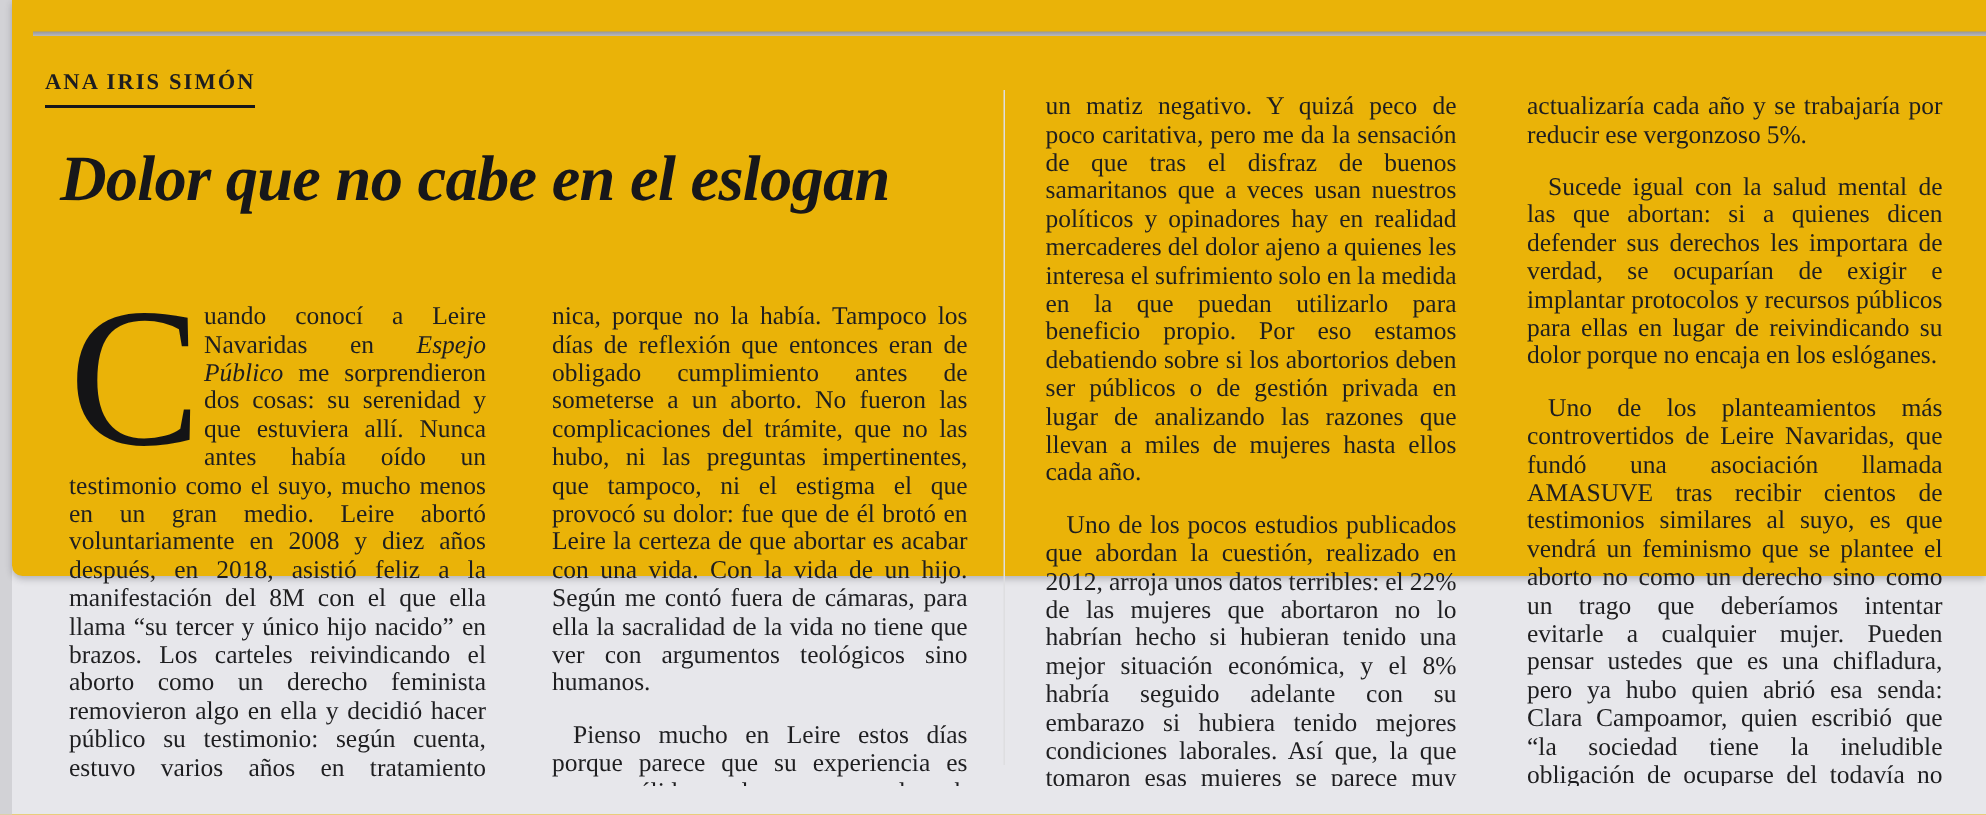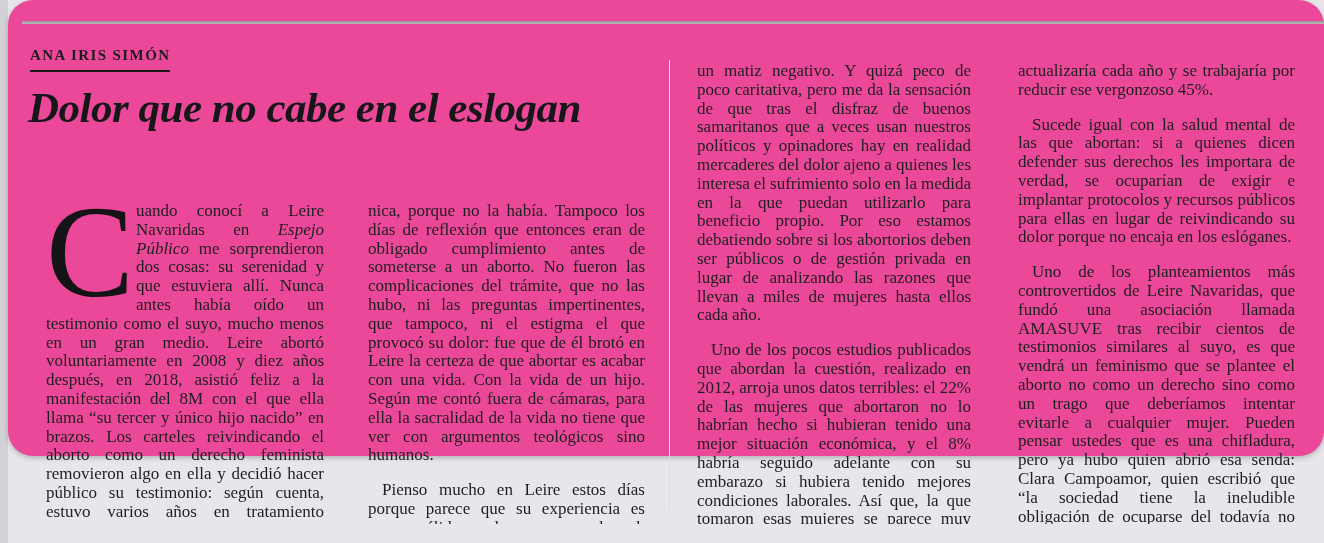--- a/index.html
+++ b/index.html
@@ -9,38 +9,37 @@
     font-family:"Liberation Serif", serif;
   }
   .stage{position:relative;width:1324px;height:543px;}
   
   .left-gutter{
     position:absolute;left:0;top:0;width:8px;height:543px;
     background:#d2d2d6;
   }
   
   .page{
-    position:absolute;left:8px;top:0;width:1316px;height:456px;
-    background:#ec4899;
+    position:absolute;left:8px;top:0;width:1316px;height:384px;
+    background:#eab308;
     border-bottom-left-radius:7px;
     box-shadow:0 2px 5px rgba(40,40,50,.28);
-    border-radius:25px;
   }
   .top-rule{
     position:absolute;left:14px;top:21px;right:0;height:3px;
     background:linear-gradient(#97979a,#b9b9bc);
   }
   .byline{
     position:absolute;left:22px;top:47px;
     font-size:15px;font-weight:700;letter-spacing:1.4px;
     color:#1d1d1f;
     padding-bottom:6px;border-bottom:2px solid #17171a;
   }
   .headline{
-    position:absolute;left:20px;top:84px;margin:0;width:660px;
+    position:absolute;left:20px;top:84px;margin:12px;width:660px;
     font-size:43px;line-height:1.1;font-style:italic;font-weight:700;
     letter-spacing:-0.5px;color:#17171a;
   }
   .col{
     position:absolute;overflow:hidden;color:#1e1e20;
   }
   .col p{
     margin:16px;font-size:17px;line-height:18.8px;
     text-align:justify;
     hyphens:auto;-webkit-hyphens:auto;
@@ -90,18 +89,18 @@
       <p>nica, porque no la había. Tampoco los días de reflexión que entonces eran de obligado cumplimiento antes de someterse a un aborto. No fueron las complicaciones del trámite, que no las hubo, ni las preguntas impertinentes, que tampoco, ni el estigma el que provocó su dolor: fue que de él brotó en Leire la certeza de que abortar es acabar con una vida. Con la vida de un hijo. Según me contó fuera de cámaras, para ella la sacralidad de la vida no tiene que ver con argumentos teológicos sino humanos.</p>
       <p class="indent flow-end">Pienso mucho en Leire estos días porque parece que su experiencia es menos válida que las que recoge la web lanzada hace unas semanas por el Ministerio de Sanidad, en la que en la pestaña de testimonios nica el aborto no encontramos ninguno con</p>
     </div>
 
     <div class="col col-3">
       <p>un matiz negativo. Y quizá peco de poco caritativa, pero me da la sensación de que tras el disfraz de buenos samaritanos que a veces usan nuestros políticos y opinadores hay en realidad mercaderes del dolor ajeno a quienes les interesa el sufrimiento solo en la medida en la que puedan utilizarlo para beneficio propio. Por eso estamos debatiendo sobre si los abortorios deben ser públicos o de gestión privada en lugar de analizando las razones que llevan a miles de mujeres hasta ellos cada año.</p>
       <p class="indent flow-end">Uno de los pocos estudios publicados que abordan la cuestión, realizado en 2012, arroja unos datos terribles: el 22% de las mujeres que abortaron no lo habrían hecho si hubieran tenido una mejor situación económica, y el 8% habría seguido adelante con su embarazo si hubiera tenido mejores condiciones laborales. Así que, la que tomaron esas mujeres se parece muy poco a una decisión libre y empoderante. Si a quienes dicen defender nuestros derechos les concernieran realmente, este estudio estaría llevado a cabo por entidades públicas, se</p>
     </div>
 
     <div class="col col-4">
-      <p>actualizaría cada año y se trabajaría por reducir ese vergonzoso 45%.</p>
+      <p>actualizaría cada año y se trabajaría por reducir ese vergonzoso 5%.</p>
       <p class="indent">Sucede igual con la salud mental de las que abortan: si a quienes dicen defender sus derechos les importara de verdad, se ocuparían de exigir e implantar protocolos y recursos públicos para ellas en lugar de reivindicando su dolor porque no encaja en los eslóganes.</p>
       <p class="indent">Uno de los planteamientos más controvertidos de Leire Navaridas, que fundó una asociación llamada AMASUVE tras recibir cientos de testimonios similares al suyo, es que vendrá un feminismo que se plantee el aborto no como un derecho sino como un trago que deberíamos intentar evitarle a cualquier mujer. Pueden pensar ustedes que es una chifladura, pero ya hubo quien abrió esa senda: Clara Campoamor, quien escribió que “la sociedad tiene la ineludible obligación de ocuparse del todavía no nacido”. Para ello puso el foco en la protección de las mujeres embarazadas. Y lo hizo en términos que escandalizarían a algunas de quienes se consideran sus herederas.</p>
     </div>
   </div>
 </div>
 
 </body></html>

